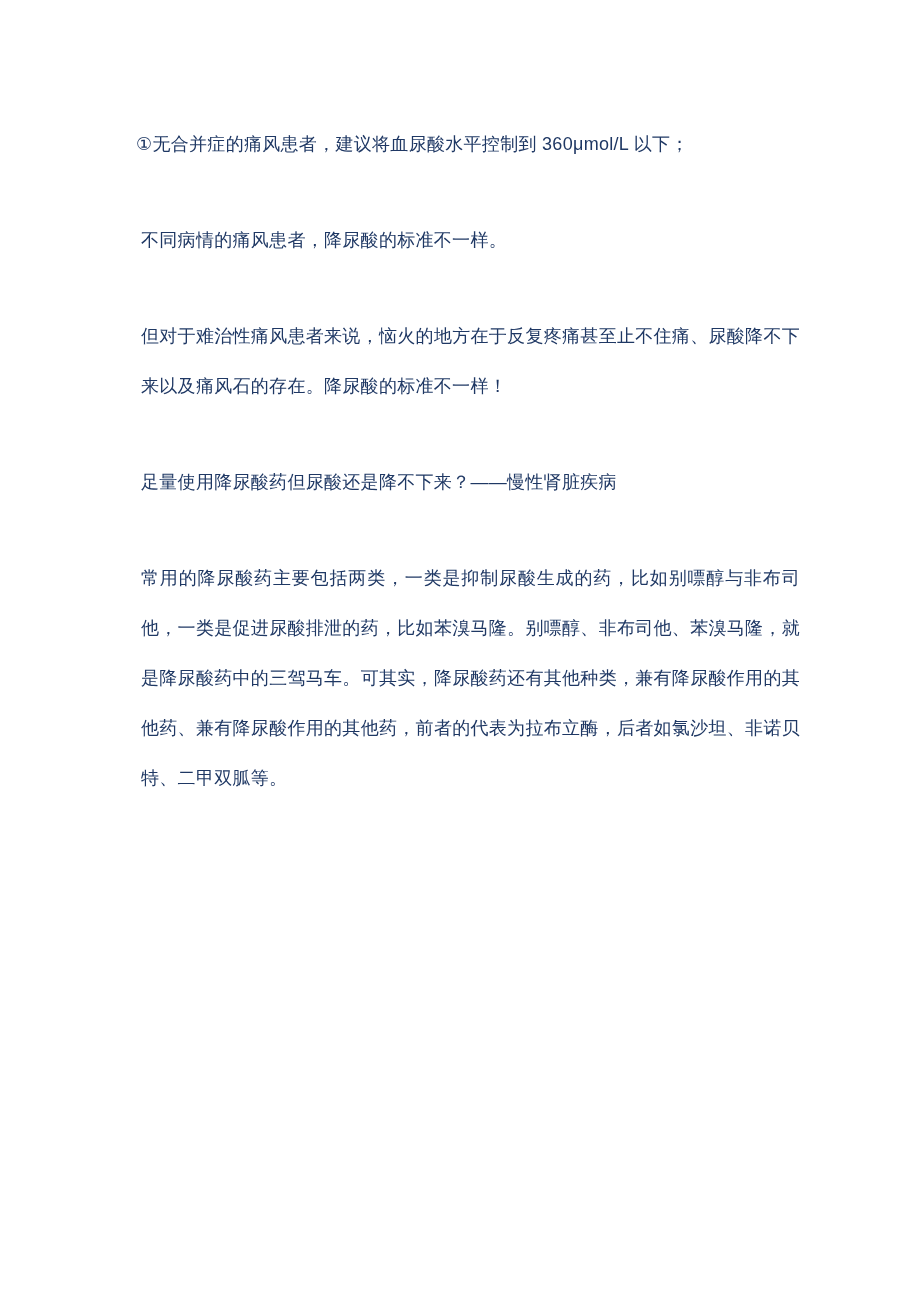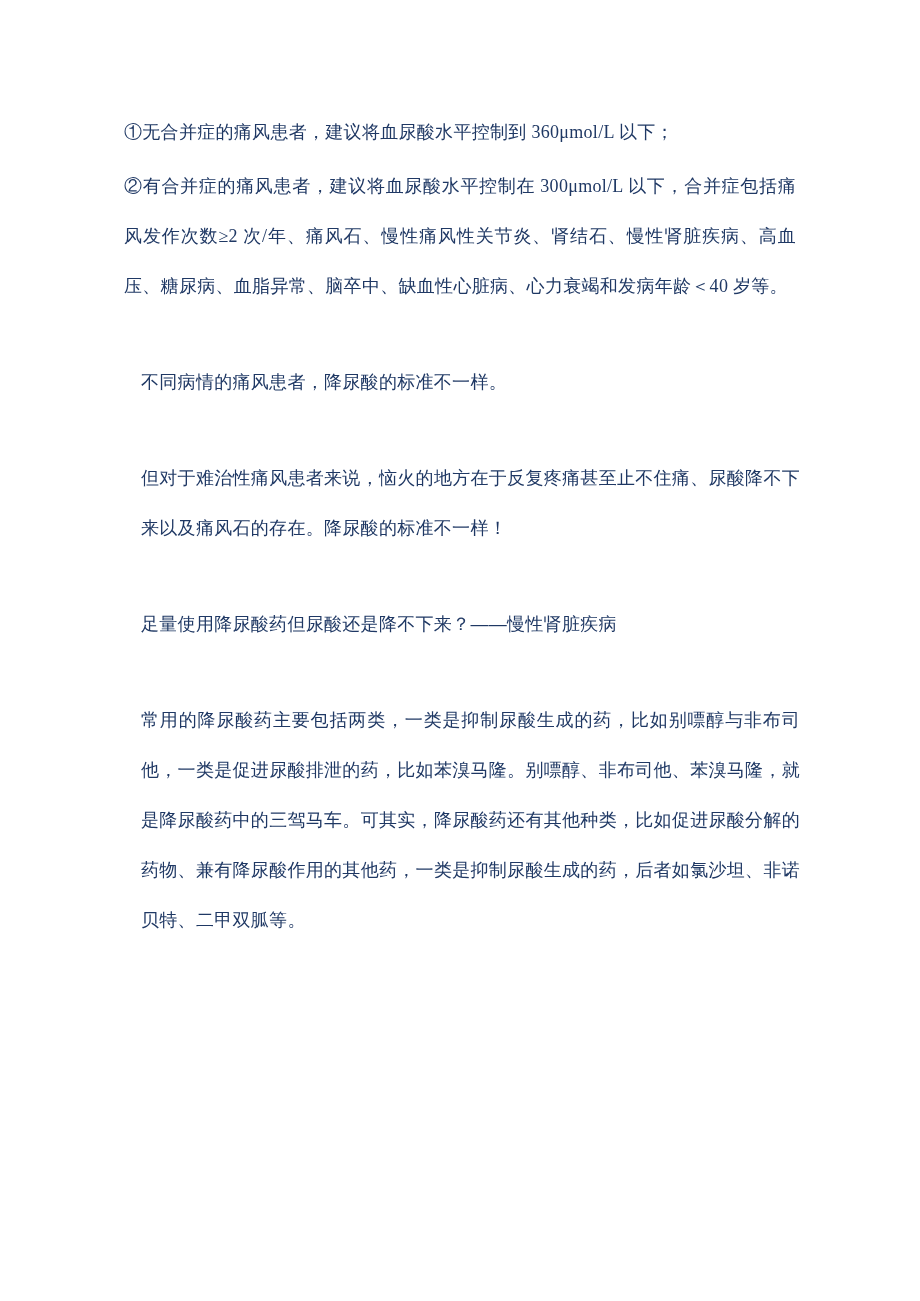--- a/index.html
+++ b/index.html
@@ -23,36 +23,34 @@
   .para {
     font-size: 18px;
     line-height: 50px;
     text-align: justify;
     text-justify: inter-character;
     color: #1f3864;
     letter-spacing: 0.3px;
     margin-left: 21px;
   }
   .group .para {
-    margin: 4px;
-    font-family: Liberation Serif, serif;
+    margin: 16px;
   }
 </style>
 </head>
 <body>
 
 <div class="page">
 
   <div class="block group">
     <p class="para">①无合并症的痛风患者，建议将血尿酸水平控制到 360μmol/L 以下；</p>
-    <p class="para">②有合并症的痛风患者，建议将血尿酸水平控制在 300μmol/L 以下，合并症包括痛风发作次数≥2 次/年、痛风石、慢性痛风性关节炎、肾结石、慢性肾脏疾病、高血压、糖尿病、血脂异常、脑卒中、缺血性心脏病、心力衰竭和发病年龄＜40 岁等。</p>
   </div>
 
   <p class="para block">不同病情的痛风患者，降尿酸的标准不一样。</p>
 
   <p class="para block">但对于难治性痛风患者来说，恼火的地方在于反复疼痛甚至止不住痛、尿酸降不下来以及痛风石的存在。降尿酸的标准不一样！</p>
 
   <p class="para block">足量使用降尿酸药但尿酸还是降不下来？——慢性肾脏疾病</p>
 
-  <p class="para block">常用的降尿酸药主要包括两类，一类是抑制尿酸生成的药，比如别嘌醇与非布司他，一类是促进尿酸排泄的药，比如苯溴马隆。别嘌醇、非布司他、苯溴马隆，就是降尿酸药中的三驾马车。可其实，降尿酸药还有其他种类，比如促进尿酸分解的药物、兼有降尿酸作用的其他药，一类是抑制尿酸生成的药，后者如氯沙坦、非诺贝特、二甲双胍等。</p>
+  <p class="para block">常用的降尿酸药主要包括两类，一类是抑制尿酸生成的药，比如别嘌醇与非布司他，一类是促进尿酸排泄的药，比如苯溴马隆。别嘌醇、非布司他、苯溴马隆，就是降尿酸药中的三驾马车。可其实，降尿酸药还有其他种类，兼有降尿酸作用的其他药、兼有降尿酸作用的其他药，前者的代表为拉布立酶，后者如氯沙坦、非诺贝特、二甲双胍等。</p>
 
 
 </div>
 
 </body></html>

